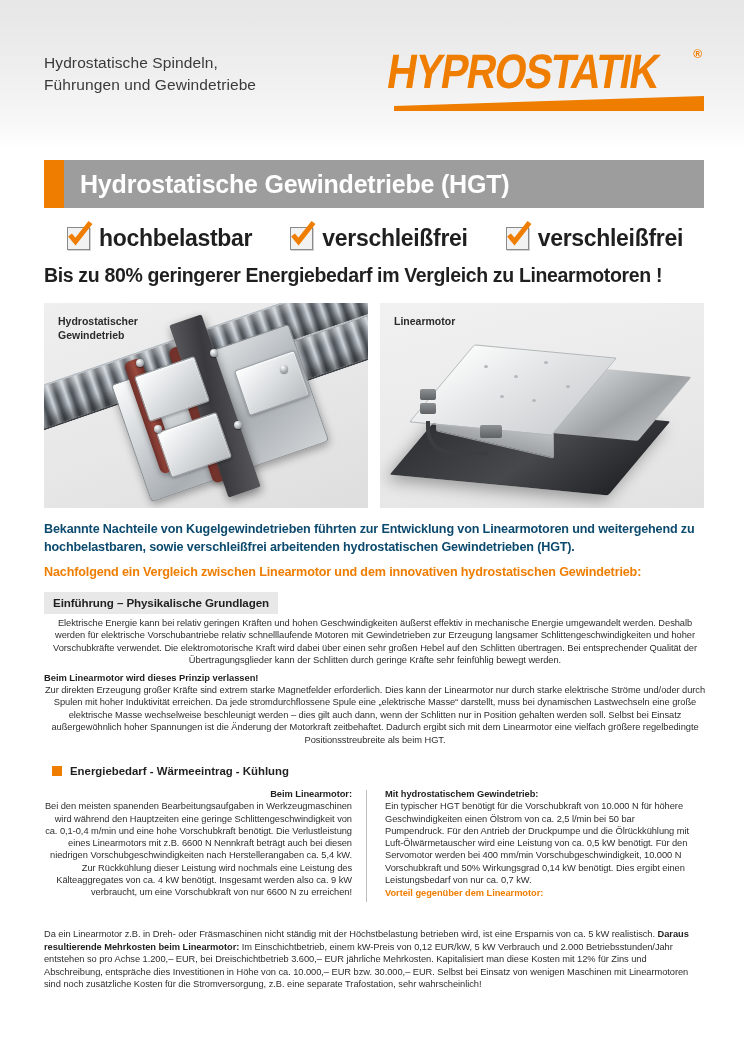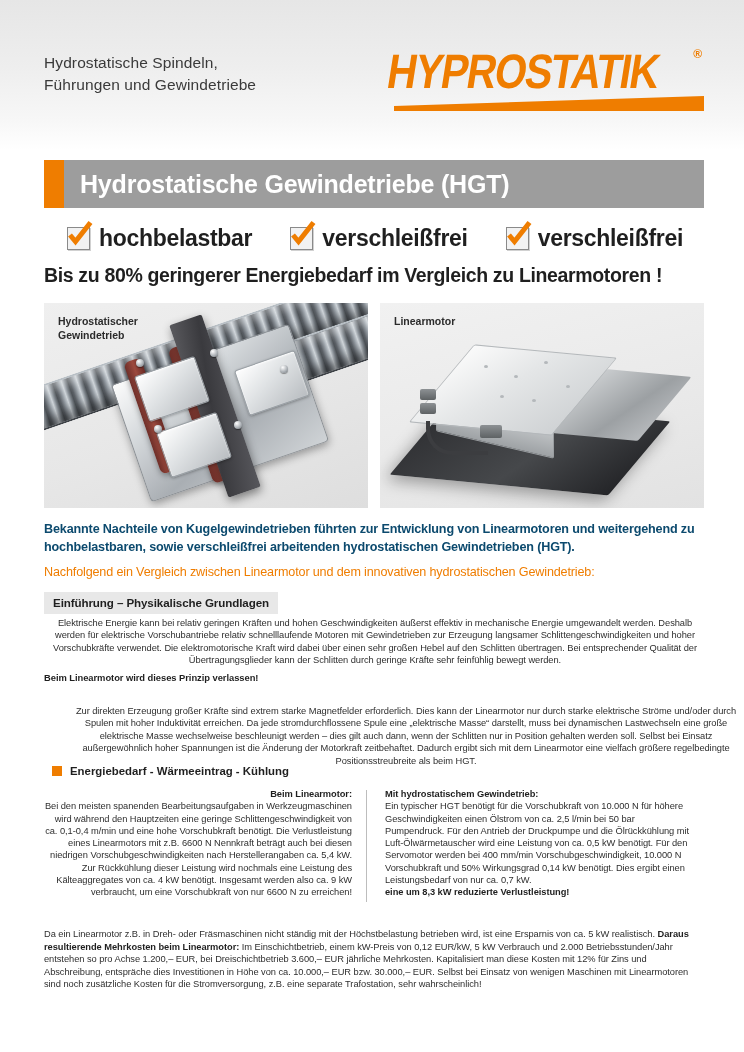--- a/index.html
+++ b/index.html
@@ -321,21 +321,21 @@
     font-weight: bold;
     color: #0c4a6e;
     letter-spacing: -0.15px;
   }
   .intro-orange {
     position: absolute;
     left: 44px; top: 564px;
     width: 662px;
     font-size: 12.6px;
     line-height: 17px;
-    font-weight: normal;
+    font-weight: bold;
     color: #ef7d00;
     letter-spacing: -0.15px;
   }
 
   .sec-head {
     position: absolute;
     background: #e8e8e8;
     padding: 4px 9px 5px 9px;
     font-size: 11.6px;
     font-weight: bold;
@@ -355,21 +355,21 @@
   #p-intro { left: 44px; top: 617px; width: 662px; }
 
   .subhead {
     position: absolute;
     font-size: 9.4px;
     font-weight: bold;
     color: #1f1f1f;
     letter-spacing: -0.05px;
   }
   #sub-lm { left: 44px; top: 672px; }
-  #p-lm { left: 44px; top: 705px; width: 662px; margin-left: 31px; }
+  #p-lm { left: 44px; top: 684px; width: 662px; }
 
   .sec2-head {
     position: absolute;
     left: 44px; top: 765px;
     display: flex;
     align-items: center;
     font-size: 11.4px;
     font-weight: bold;
     color: #1f1f1f;
     padding-left: 8px;
@@ -545,21 +545,21 @@
 
     <div class="cols">
       <div class="col-divider"></div>
       <div class="col col-left">
         <span class="col-title">Beim Linearmotor:</span>
         <span>Bei den meisten spanenden Bearbeitungsaufgaben in Werkzeug­maschinen wird während den Hauptzeiten eine geringe Schlittenge­schwindigkeit von ca. 0,1-0,4 m/min und eine hohe Vorschubkraft benötigt. Die Verlustleistung eines Linearmotors mit z.B. 6600 N Nennkraft beträgt auch bei diesen niedrigen Vorschubgeschwindig­keiten nach Herstellerangaben ca. 5,4 kW. Zur Rückkühlung dieser Leistung wird nochmals eine Leistung des Kälteaggregates von ca. 4 kW benötigt. Insgesamt werden also ca. 9 kW verbraucht, um eine Vorschubkraft von nur 6600 N zu erreichen!</span>
       </div>
       <div class="col col-right">
         <span class="col-title">Mit hydrostatischem Gewindetrieb:</span>
         <span>Ein typischer HGT benötigt für die Vorschubkraft von 10.000 N für höhere Geschwindigkeiten einen Ölstrom von ca. 2,5 l/min bei 50 bar Pumpendruck. Für den Antrieb der Druckpumpe und die Ölrückkühlung mit Luft-Ölwärmetauscher wird eine Leistung von ca. 0,5 kW benötigt. Für den Servomotor werden bei 400 mm/min Vorschubgeschwindig­keit, 10.000 N Vorschubkraft und 50% Wirkungsgrad 0,14 kW benötigt. Dies ergibt einen Leistungsbedarf von nur ca. 0,7 kW.</span>
-        <span class="col-advantage2">eine um 8,3 kW reduzierte Verlustleistung!</span>
+        <span class="col-advantage">Vorteil gegenüber dem Linearmotor:</span>
       </div>
     </div>
 
     <div id="p-bottom">
       <span>Da ein Linearmotor z.B. in Dreh- oder Fräsmaschinen nicht ständig mit der Höchstbelastung betrieben wird, ist eine Ersparnis von ca. 5 kW realistisch.</span>
       <span class="b">Daraus resultierende Mehrkosten beim Linearmotor:</span><span> Im Einschichtbetrieb, einem kW-Preis von 0,12 EUR/kW, 5 kW Verbrauch und 2.000 Betriebs­stunden/Jahr entstehen so pro Achse 1.200,– EUR, bei Dreischichtbetrieb 3.600,– EUR jährliche Mehrkosten. Kapitalisiert man diese Kosten mit 12% für Zins und Abschreibung, entspräche dies Investitionen in Höhe von ca. 10.000,– EUR bzw. 30.000,– EUR.</span>
       <span>Selbst bei Einsatz von wenigen Maschinen mit Linearmotoren sind noch zusätzliche Kosten für die Stromversorgung, z.B. eine separate Trafostation, sehr wahrscheinlich!</span>
     </div>
 
   </div>

